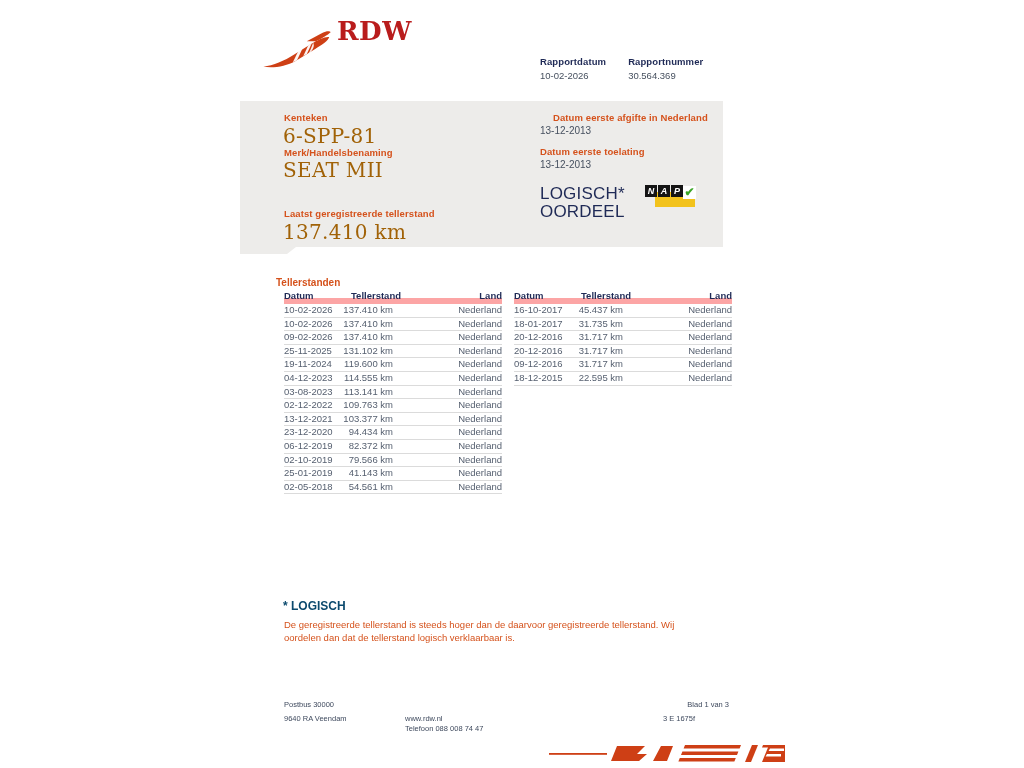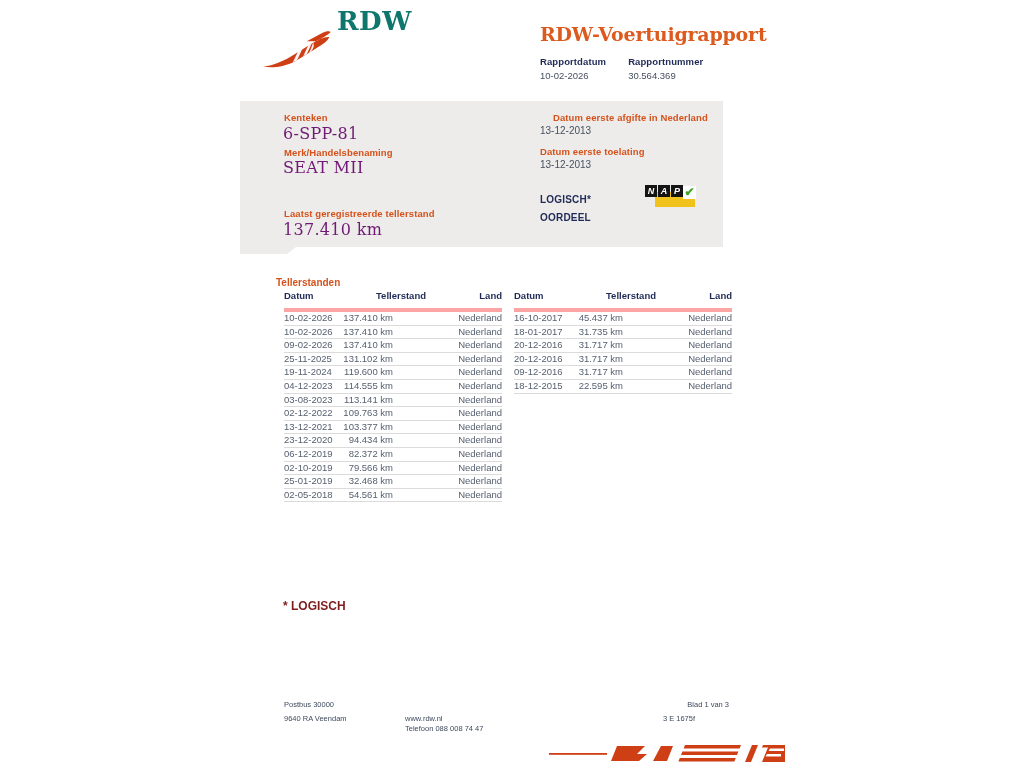--- a/index.html
+++ b/index.html
@@ -1,62 +1,62 @@
 <!DOCTYPE html>
 <html><head>
 <meta charset="utf-8">
 <style>
   * { margin:0; padding:0; box-sizing:border-box; }
   html,body { width:1024px; height:768px; background:#ffffff; font-family:"Liberation Sans", sans-serif; }
   .page { position:absolute; left:0; top:0; width:1024px; height:768px; background:#ffffff; overflow:hidden; }
 
   
   .logo-wing { position:absolute; left:262px; top:27px; width:70px; height:44px; }
-  .logo-text { position:absolute; left:337px; top:6px; font-family:"DejaVu Serif", serif; font-weight:600;
-               font-size:26px; color:#0f766e; letter-spacing:0.5px;text-align:center; }
+  .logo-text { position:absolute; left:337px; top:16px; font-family:"DejaVu Serif", serif; font-weight:600;
+               font-size:26px; color:#b91c1c; letter-spacing:0.5px;text-align:center; }
   .doc-title { position:absolute; left:540px; top:23px; font-family:"DejaVu Serif", serif; font-weight:600;
                font-size:19px; color:#DD5A1E; letter-spacing:-0.2px; }
   .meta { position:absolute; left:540px; top:56px; display:flex; gap:22px; }
   .meta .lbl { font-size:9.5px; font-weight:bold; color:#1F2A56; letter-spacing:0.1px; }
   .meta .val { font-size:9.5px; color:#46505F; margin-top:3px; }
 
   
   .panel { position:absolute; left:240px; top:101px; width:483px; height:146px; background:#EDECEA; }
   .panel-tab { position:absolute; left:0; top:146px; width:56px; height:7px; background:#EDECEA;
                clip-path:polygon(0 0,100% 0,calc(100% - 9px) 100%,0 100%); }
   .p-lbl { position:absolute; font-size:9.5px; font-weight:bold; color:#D5521C; letter-spacing:0.1px; }
-  .p-big { position:absolute; font-family:"DejaVu Serif", serif; font-size:16px; color:#701a75; letter-spacing:0.3px; }
+  .p-big { position:absolute; font-family:"DejaVu Serif", serif; font-size:20px; color:#a16207; letter-spacing:0.3px; }
   .p-val { position:absolute; font-size:10px; color:#46505F; }
-  .oordeel { position:absolute; left:300px; top:90px; font-size:10px; font-weight:bold; color:#1F2A56;
+  .oordeel { position:absolute; left:300px; top:84px; font-size:17px; font-weight:normal; color:#1F2A56;
              line-height:18px; letter-spacing:0.2px; }
 
   
   .nap { position:absolute; left:405px; top:82px; width:52px; height:27px; }
   .nap .yellow { position:absolute; left:10px; top:9px; width:40px; height:15px; background:#F2C21C; }
   .nap .tile { position:absolute; top:2px; width:12px; height:12px; background:#141414; color:#fff;
                font-size:9px; font-weight:bold; font-style:italic; text-align:center; line-height:12px; }
   .nap .check-tile { position:absolute; left:38px; top:3px; width:13px; height:13px; background:#ffffff;
                color:#3BA626; font-size:12px; font-weight:bold; text-align:center; line-height:13px; }
 
   
   .section-title { position:absolute; left:276px; top:277px; font-size:10px; font-weight:bold; color:#D5521C; }
   .tables { position:absolute; left:284px; top:290px; display:flex; gap:12px; }
   .mtable { width:218px; }
-  .thead { display:flex; height:12px; border-bottom:4px solid #fca5a5; padding-bottom:18px; }
+  .thead { display:flex; height:12px; border-bottom:6px solid #fca5a5; padding-bottom:8px;gap:8px; }
   .thead span { font-size:9.5px; font-weight:bold; color:#1F2A56; }
   .c-date { width:56px; }
   .c-km   { width:53px; }
-  .thead .c-km { text-align:right;margin-left:33px; }
+  .thead .c-km { text-align:right; }
   .c-land { flex:1; text-align:right; }
   .trow { display:flex; height:13.6px; border-bottom:1px solid #DBDBDB; align-items:flex-end; padding-bottom:1.5px; }
   .trow span { font-size:9.5px; color:#566070; white-space:nowrap; }
   .trow .c-km { text-align:right; }
 
   
-  .fn-title { position:absolute; left:283px; top:599px; font-size:12px; font-weight:bold; color:#7f1d1d;text-align:right; }
+  .fn-title { position:absolute; left:283px; top:599px; font-size:12px; font-weight:bold; color:#0c4a6e;text-align:right; }
   .fn-text { position:absolute; left:284px; top:618px; width:424px; font-size:9.5px; line-height:13px; color:#D5521C; }
 
   
   .footer span { position:absolute; font-size:7.5px; color:#3F4A5E; }
   .f-a1 { left:284px; top:700px; }
   .f-a2 { left:284px; top:714px; }
   .f-p  { left:405px; top:724px; }
   .f-w  { left:405px; top:714px; }
   .f-b  { left:629px; top:700px; width:100px; text-align:right; }
   .f-c  { left:629px; top:714px; width:100px; text-align:center; }
@@ -69,21 +69,20 @@
 <div class="page">
 
   <svg class="logo-wing" viewBox="0 0 100 62">
     <path fill="#CE3F15" d="M2 56 C16 55 32 48 46 39 L70 24 C80 18 90 13 96 14 C95 19 86 25 76 31 L48 48 C34 56 14 59 2 56 Z"></path>
     <path fill="#CE3F15" d="M64 20 L86 8 C92 5 97 5 98 7 C94 11 85 16 77 20 Z"></path>
     <path fill="#ffffff" d="M52 34 L58 30 L50 47 L44 50 Z" opacity="0.95"></path>
     <path fill="#ffffff" d="M66 26 L71 23 L64 38 L59 41 Z" opacity="0.95"></path>
     <path fill="#ffffff" d="M73 22 C76 27 72 34 66 38 C70 32 71 27 73 22 Z" opacity="0.9"></path>
   </svg>
   <div class="logo-text">RDW</div>
-  <div class="doc-title">RDW-Voertuigrapport</div>
   <div class="meta">
     <div>
       <div class="lbl">Rapportdatum</div>
       <div class="val">10-02-2026</div>
     </div>
     <div>
       <div class="lbl">Rapportnummer</div>
       <div class="val">30.564.369</div>
     </div>
   </div>
@@ -181,21 +180,21 @@
       <span class="c-km">82.372 km</span>
       <span class="c-land">Nederland</span>
     </div>
           <div class="trow">
       <span class="c-date">02-10-2019</span>
       <span class="c-km">79.566 km</span>
       <span class="c-land">Nederland</span>
     </div>
           <div class="trow">
       <span class="c-date">25-01-2019</span>
-      <span class="c-km">32.468 km</span>
+      <span class="c-km">41.143 km</span>
       <span class="c-land">Nederland</span>
     </div>
           <div class="trow">
       <span class="c-date">02-05-2018</span>
       <span class="c-km">54.561 km</span>
       <span class="c-land">Nederland</span>
     </div>
         </div>
     </div>
     <div class="mtable">
@@ -233,20 +232,21 @@
           <div class="trow">
       <span class="c-date">18-12-2015</span>
       <span class="c-km">22.595 km</span>
       <span class="c-land">Nederland</span>
     </div>
         </div>
     </div>
   </div>
 
   <div class="fn-title">* LOGISCH</div>
+  <div class="fn-text">De geregistreerde tellerstand is steeds hoger dan de daarvoor geregistreerde tellerstand. Wij oordelen dan dat de tellerstand logisch verklaarbaar is.</div>
 
   <div class="footer">
     <span class="f-a1">Postbus 30000</span>
     <span class="f-a2">9640 RA Veendam</span>
     <span class="f-p">Telefoon 088 008 74 47</span>
     <span class="f-w">www.rdw.nl</span>
     <span class="f-b">Blad 1 van 3</span>
     <span class="f-c">3 E 1675f</span>
   </div>
 

